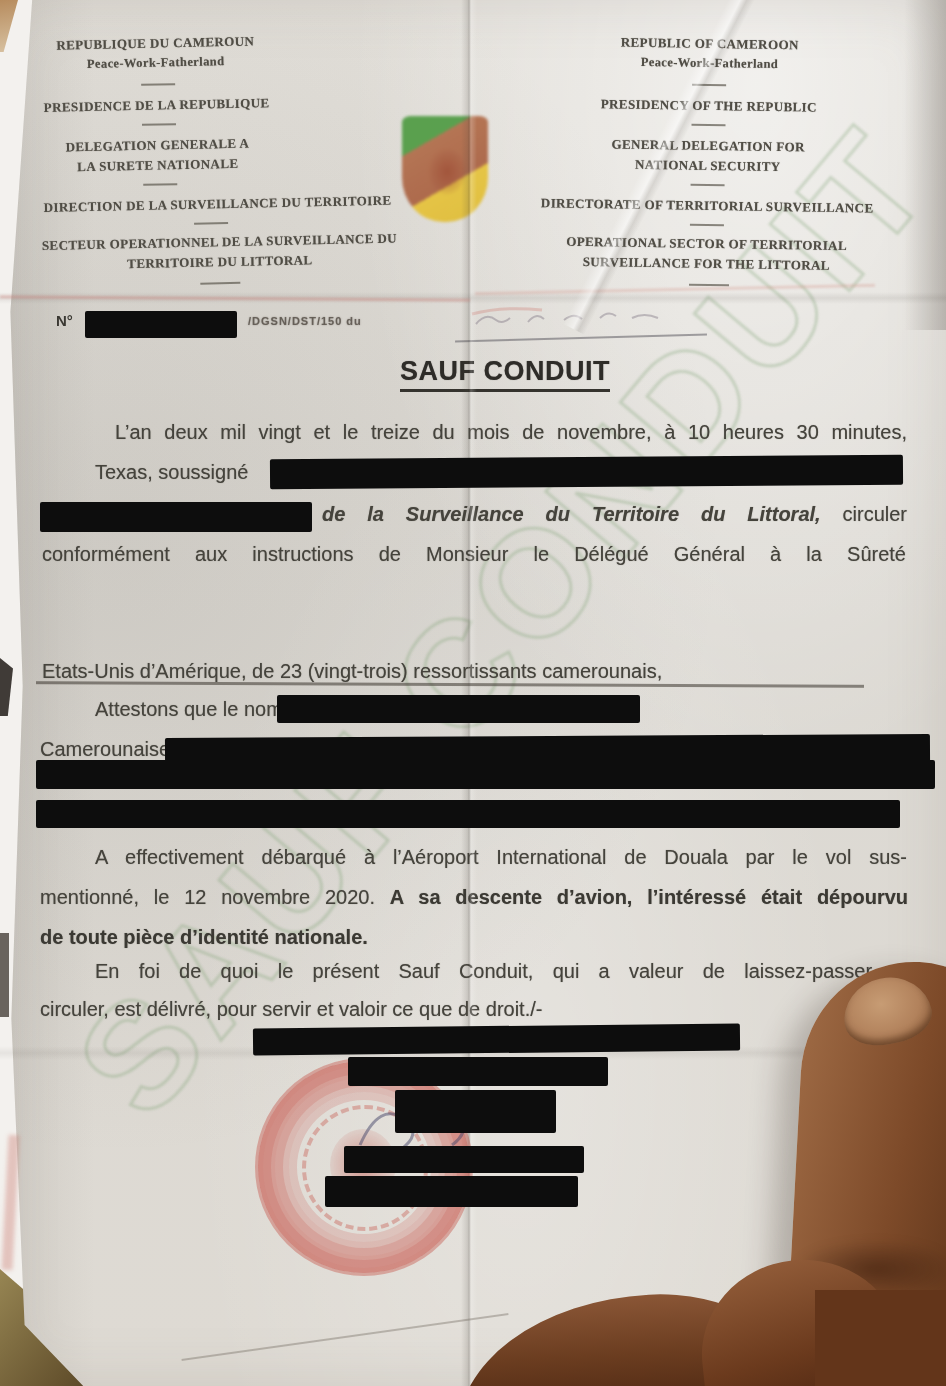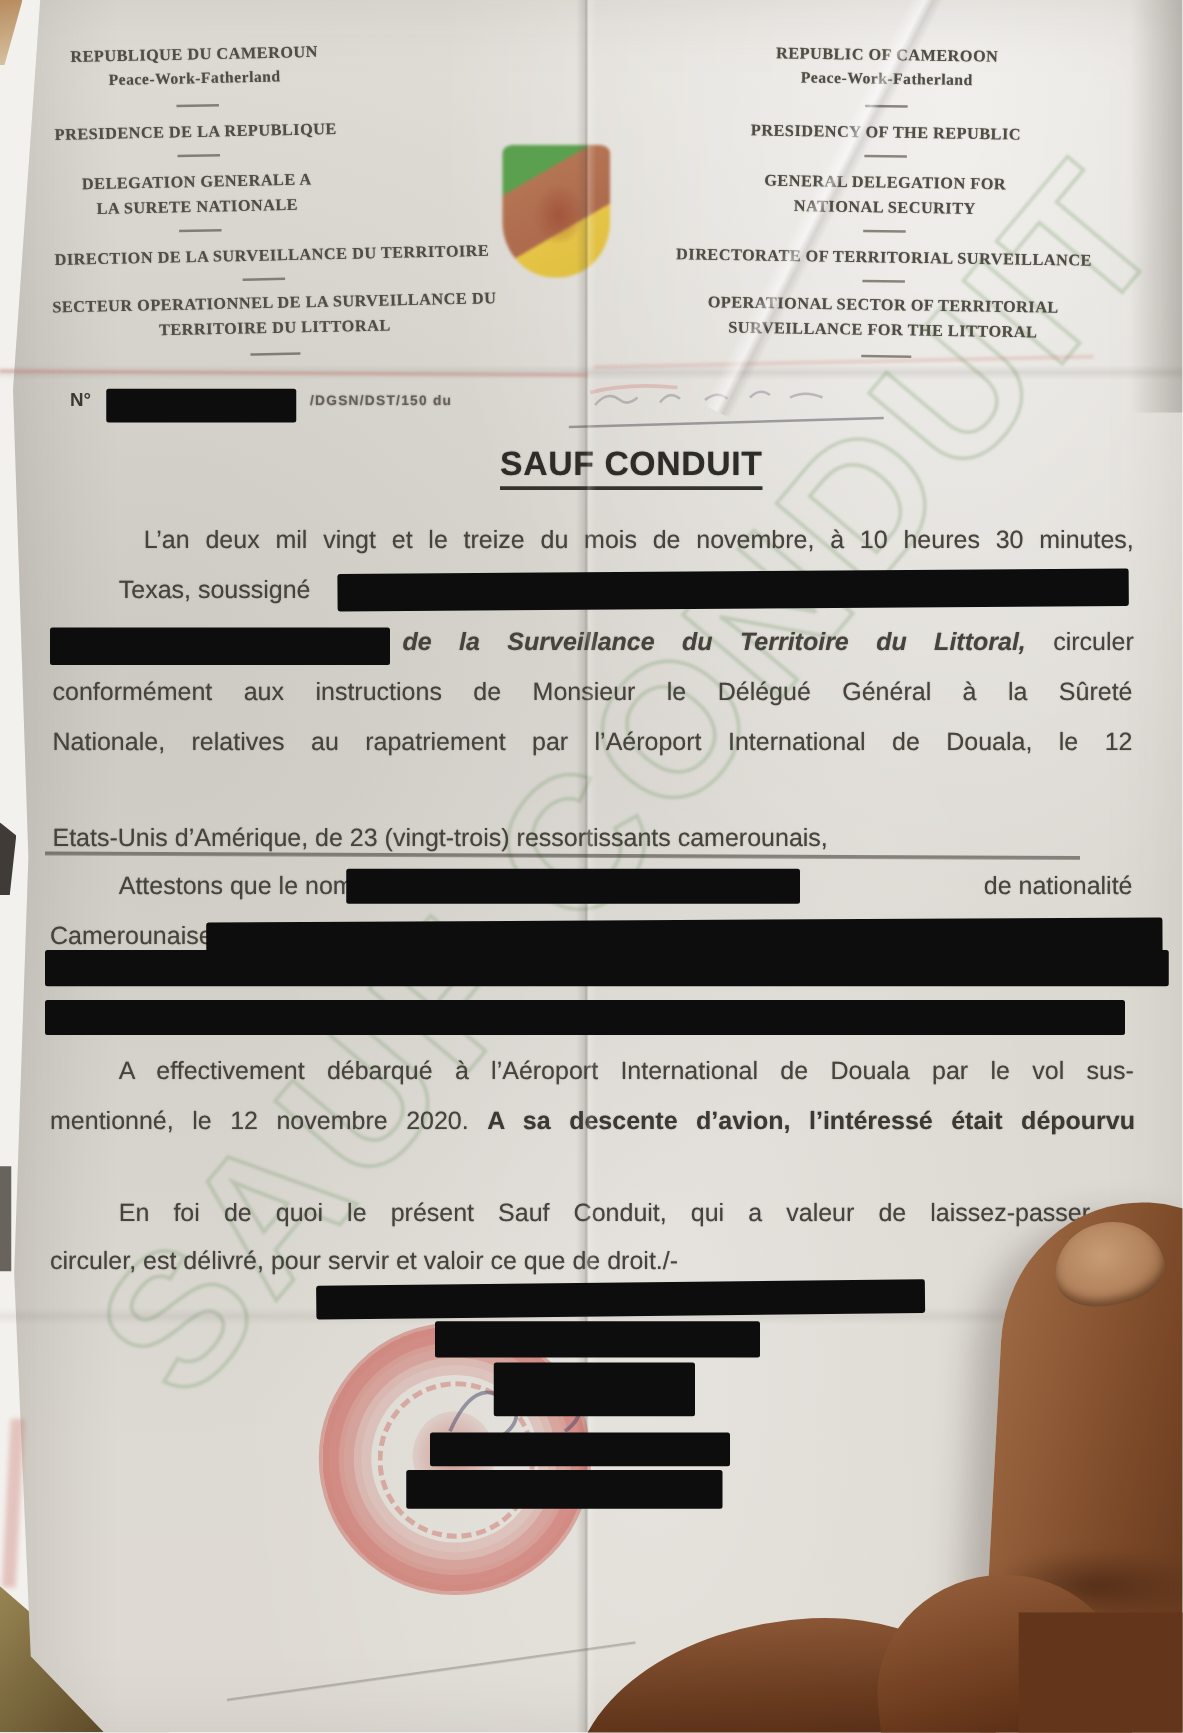--- a/index.html
+++ b/index.html
@@ -134,29 +134,28 @@
     <span>SAUF CONDUIT</span>
   </div>
 
   <div class="bline stretch" style="left:115px;top:421px;width:792px;">L’an deux mil vingt et le treize du mois de novembre, à 10 heures 30 minutes,</div>
 
   <div class="bline" style="left:95px;top:461px;">Texas, soussigné</div>
 
   <div class="bline stretch" style="left:322px;top:503px;width:585px;"><span class="bi">de la Surveillance du Territoire du Littoral,</span> <span>circuler</span></div>
 
   <div class="bline stretch" style="left:42px;top:543px;width:864px;">conformément aux instructions de Monsieur le Délégué Général à la Sûreté</div>
-  <div class="bline stretch" style="left:42px;top:583px;width:864px;">Nationale, relatives au rapatriement par l’Aéroport International de Douala, le 12</div>
   <div class="bline" style="left:42px;top:660px;">Etats-Unis d’Amérique, de 23 (vingt-trois) ressortissants camerounais,</div>
 
   <div class="bline" style="left:95px;top:698px;">Attestons que le nommé</div>
-  <div class="bline" style="left:650px;top:698px;width:256px;text-align:right;white-space:normal;">de nationalité</div>
   <div class="bline" style="left:40px;top:738px;">Camerounaise,</div>
 
   <div class="bline stretch" style="left:95px;top:846px;width:812px;">A effectivement débarqué à l’Aéroport International de Douala par le vol sus-</div>
   <div class="bline stretch" style="left:40px;top:886px;width:868px;"><span>mentionné, le 12 novembre 2020.</span> <span class="bb">A sa descente d’avion, l’intéressé était dépourvu</span></div>
+  <div class="bline bb" style="left:40px;top:926px;">de toute pièce d’identité nationale.</div>
 
   <div class="bline stretch" style="left:95px;top:960px;width:813px;">En foi de quoi le présent Sauf Conduit, qui a valeur de laissez-passer et</div>
   <div class="bline" style="left:40px;top:998px;">circuler, est délivré, pour servir et valoir ce que de droit./-</div>
 
   <div class="frag">TORAL</div>
 
   <div class="stamp">
     <div class="stamp-ring"></div>
     <div class="stamp-core"></div>
   </div>

